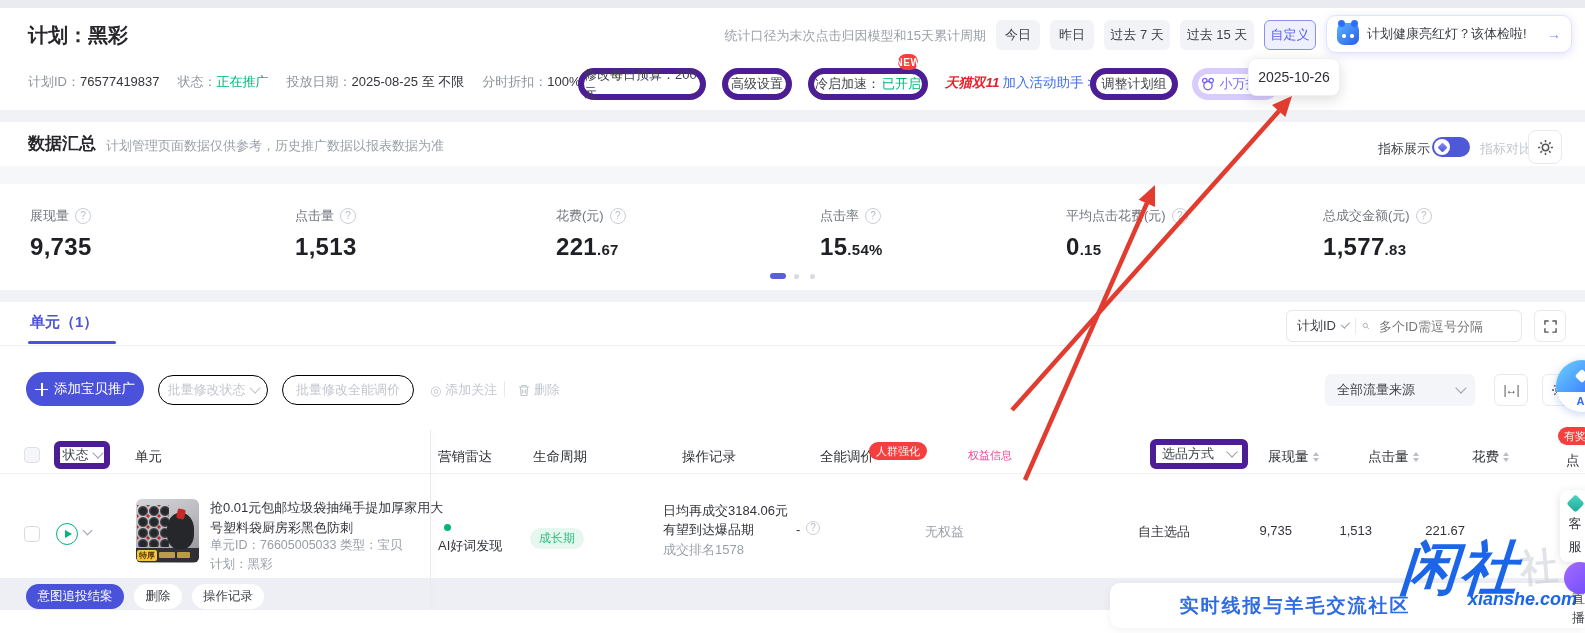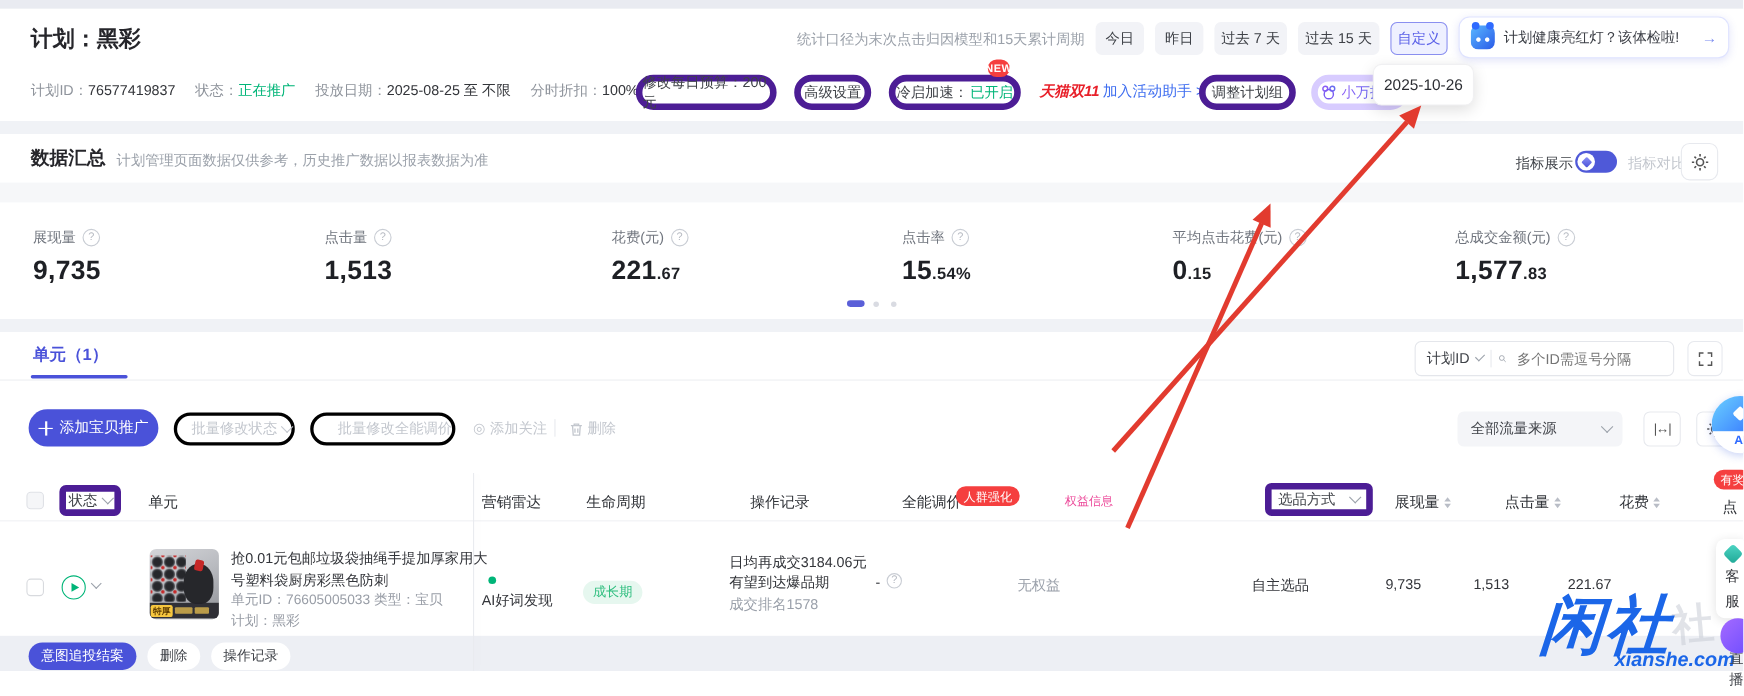--- a/index.html
+++ b/index.html
@@ -9,22 +9,22 @@
   .flex{display:flex;align-items:center;}
   .lbl{color:#8f949c;}
   .val{color:#33353a;}
   .green{color:#00b578;}
   .btn-gray{background:#f2f3f7;border-radius:6px;display:flex;align-items:center;justify-content:center;
     font-size:13px;color:#3f4248;cursor:pointer;}
   .btn-custom{background:#eef0ff;border:1px solid #8a8ff0;border-radius:6px;color:#5a60e8;
     display:flex;align-items:center;justify-content:center;font-size:13px;cursor:pointer;}
   .pill{border:6px solid #4c1d95;border-radius:16px;background:#fff;display:flex;align-items:center;
     justify-content:center;font-size:13px;color:#3f4248;cursor:pointer;}
-  .ghost{border:3px solid #000000;color:#c3c7ce;border-radius:15px;background:#fff;display:flex;
-    align-items:center;justify-content:flex-end;font-size:13px;cursor:pointer;}
+  .ghost{border:1px solid #000000;color:#c3c7ce;border-radius:15px;background:#fff;display:flex;
+    align-items:center;justify-content:center;font-size:13px;cursor:pointer;}
   .chev{width:7px;height:7px;border-right:1.5px solid #9ba1aa;border-bottom:1.5px solid #9ba1aa;
     transform:rotate(45deg);display:inline-block;margin-top:-4px;}
   .chev.lite{border-color:#c3c7ce;}
   .qi{width:14px;height:14px;border:1px solid #c9cdd4;border-radius:50%;color:#b6bac2;font-size:10px;
     display:inline-flex;align-items:center;justify-content:center;line-height:1;}
   .sort{display:inline-flex;flex-direction:column;gap:2px;margin-left:4px;}
   .s-up{width:0;height:0;border-left:3.5px solid transparent;border-right:3.5px solid transparent;border-bottom:4px solid #b9bdc6;}
   .s-dn{width:0;height:0;border-left:3.5px solid transparent;border-right:3.5px solid transparent;border-top:4px solid #b9bdc6;}
   .cb{width:16px;height:16px;border:1px solid #d8dade;border-radius:4px;background:#fff;cursor:pointer;}
   .cb.hdr{background:#f5f6f8;border-color:#dfe1e6;}
@@ -312,20 +312,24 @@
   <div class="abs" style="left:925px;top:523px;font-size:13px;color:#9aa0aa;">无权益</div>
   <div class="abs" style="left:1138px;top:523px;font-size:13px;color:#33353a;">自主选品</div>
   <div class="abs" style="left:1222px;top:523px;width:70px;text-align:right;font-size:13px;color:#33353a;">9,735</div>
   <div class="abs" style="left:1302px;top:523px;width:70px;text-align:right;font-size:13px;color:#33353a;">1,513</div>
   <div class="abs" style="left:1395px;top:523px;width:70px;text-align:right;font-size:13px;color:#33353a;">221.67</div>
 
   <div class="abs flex" style="left:26px;top:584px;width:98px;height:25px;background:#4a52d9;border-radius:13px;color:#fff;font-size:12.5px;justify-content:center;cursor:pointer;">意图追投结案</div>
   <div class="abs flex" style="left:134px;top:584px;width:48px;height:25px;background:#fff;border-radius:13px;color:#3f4248;font-size:12.5px;justify-content:center;cursor:pointer;">删除</div>
   <div class="abs flex" style="left:192px;top:584px;width:72px;height:25px;background:#fff;border-radius:13px;color:#3f4248;font-size:12.5px;justify-content:center;cursor:pointer;">操作记录</div>
 
+  <div class="abs flex" style="left:1110px;top:583px;width:475px;height:45px;background:#fff;border-radius:10px 0 0 10px;
+              box-shadow:0 2px 10px rgba(0,0,0,.06);justify-content:center;padding-right:105px;z-index:20;">
+    <span style="font-size:19px;font-weight:700;color:#2f6be4;letter-spacing:2px;white-space:nowrap;">实时线报与羊毛交流社区</span>
+  </div>
   <div class="abs" style="left:1520px;top:542px;font-size:38px;font-weight:700;color:#c9cdd6;opacity:.55;transform:rotate(-5deg);z-index:21;">社</div>
   <div class="abs wm" style="left:1400px;top:530px;font-size:58px;font-weight:900;letter-spacing:2px;transform:skewX(-4deg);z-index:25;">闲社</div>
   <div class="abs wm" style="left:1468px;top:589px;font-size:18px;font-weight:700;z-index:25;">xianshe.com</div>
 
   <div class="abs" style="left:1556px;top:360px;width:52px;height:52px;border-radius:50%;background:#fff;overflow:hidden;
               box-shadow:0 2px 8px rgba(40,80,220,.25);z-index:40;">
     <div style="height:32px;background:linear-gradient(135deg,#6cd2ff,#2f6bff);display:flex;align-items:center;justify-content:center;">
       <span style="width:10px;height:10px;background:#fff;transform:rotate(45deg);border-radius:2px;"></span>
     </div>
     <div style="text-align:center;font-size:11px;font-weight:800;color:#2f6bff;line-height:18px;">AI</div>

